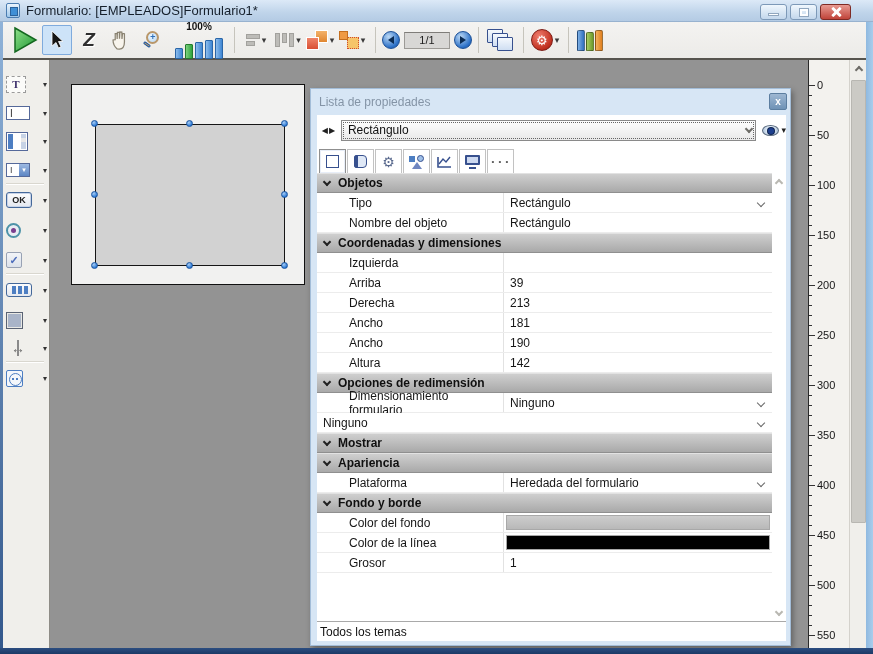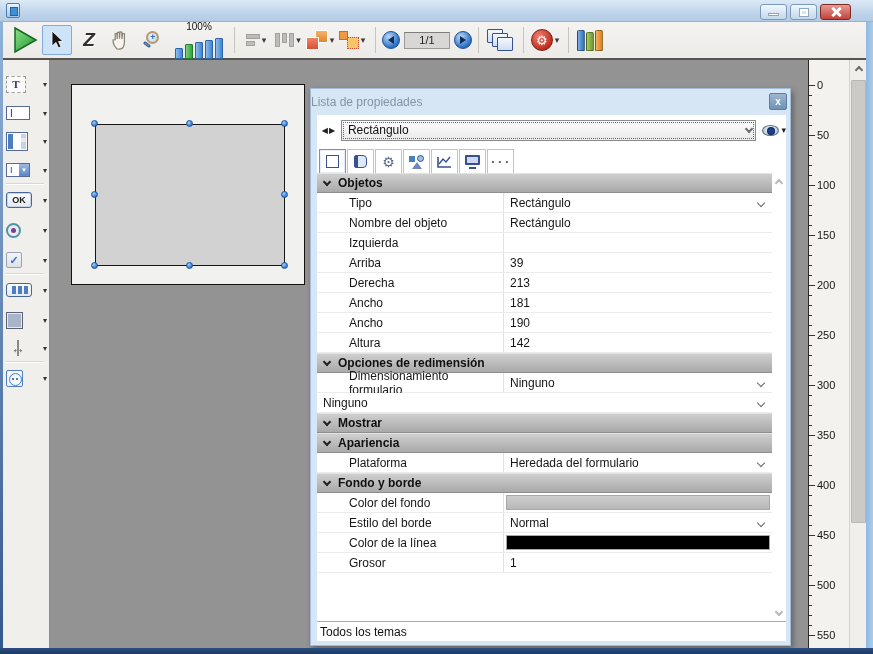--- a/index.html
+++ b/index.html
@@ -38,21 +38,21 @@
   .tbtn.active { background:#cde3f8; border:1px solid #7fabdd; border-radius:2px; }
   .tsep { width:1px; height:26px; background:#c6c4bc; margin:0 6px; }
   .tb-drop { font-size:9px; color:#3a3a3a; margin-left:2px; }
   .tb-z { font-size:19px; font-weight:bold; color:#2e2e2e; font-style:italic; text-shadow:1px 1px 0 #fff; }
   .magnifier { position:relative; width:22px; height:22px; }
   .magnifier .lens { position:absolute; left:4px; top:2px; width:13px; height:13px; border-radius:50%;
     border:2px solid #b9976a; background:radial-gradient(circle at 35% 30%,#eaf5ff,#b9d8f2); }
   .magnifier .handle { position:absolute; left:1px; top:14px; width:8px; height:3px; background:#c3a06c; transform:rotate(35deg); border-radius:2px; }
   .magnifier .plus { position:absolute; left:8px; top:3px; font-size:9px; color:#2f6fb8; font-weight:bold; }
   .zoomgrp { display:flex; flex-direction:column; align-items:center; margin:0 5px; }
-  .zoom-label { font-size:10px; color:#111; line-height:10px; margin-bottom:6px; }
+  .zoom-label { font-size:10px; color:#111; line-height:10px; margin-bottom:6px;font-weight:bold; }
   .zoombars { display:flex; align-items:flex-end; gap:2px; }
   .zb { width:8px; background:linear-gradient(90deg,#8cbcec,#3f86d2); border:1px solid #2a66a8; border-radius:1px; }
   .zb.g { background:linear-gradient(90deg,#7cd07e,#31a43e); border-color:#247c2e; }
   .ic-align { display:flex; flex-direction:column; gap:2px; }
   .ic-align i { display:block; width:14px; height:5px; background:#bdbcb8; border:1px solid #a2a19d; }
   .ic-align i:last-child { width:9px; }
   .ic-dist { display:flex; gap:2px; align-items:flex-start; }
   .ic-dist i { display:block; width:5px; height:14px; background:#bdbcb8; border:1px solid #a2a19d; }
   .ic-dist i:nth-child(2) { height:10px; }
   .ic-level { position:relative; width:22px; height:20px; }
@@ -122,21 +122,21 @@
   .tick-label { position:absolute; left:8px; font-size:11px; color:#161616; line-height:11px; }
   .vscroll { position:absolute; left:849px; top:60px; width:17px; height:588px; background:#f0efeb; border-left:1px solid #d4d2cc; }
   .vs-up { position:absolute; left:0; top:0; width:17px; height:17px; display:flex; align-items:center; justify-content:center; }
   .vs-thumb { position:absolute; left:1px; top:20px; width:15px; height:443px; background:#cbcac5; border:1px solid #b8b7b2; border-radius:1px; }
   .chev { display:inline-block; width:6px; height:6px; border-right:2px solid #6e6d68; border-bottom:2px solid #6e6d68; }
   .chev.up { transform:rotate(-135deg); margin-top:3px; }
   .chev.down { transform:rotate(45deg); }
 
   
   .panel { position:absolute; left:310px; top:88px; width:481px; height:558px; background:#d7e6f5; border:1px solid #a3bdd8; box-shadow:2px 3px 6px rgba(0,0,0,.35); }
-  .panel-title { position:absolute; left:0; top:0; width:100%; height:26px; display:flex; align-items:center; color:#8494a6; font-size:12px; }
+  .panel-title { position:absolute; left:0; top:0; width:100%; height:26px; display:flex; align-items:center; padding-left:8px; color:#8494a6; font-size:12px; }
   .panel-close { position:absolute; right:3px; top:4px; width:18px; height:17px; background:linear-gradient(#9db7d2,#6f92b6); border:1px solid #5c7ea0; border-radius:2px; color:#fff; font-size:10px; font-weight:bold; display:flex; align-items:center; justify-content:center; }
   .panel-content { position:absolute; left:6px; top:26px; width:469px; height:526px; background:#fff; }
 
   .nav-row { position:absolute; left:0; top:0; width:100%; height:30px; display:flex; align-items:center; }
   .obj-nav { width:24px; text-align:center; font-size:8px; color:#222; letter-spacing:1px; }
   .obj-select { position:relative; width:417px; height:21px; border:1px solid #8a8a8a; background:linear-gradient(#fefefe,#e9e9e9); display:flex; align-items:center; }
   .obj-select .inner { position:absolute; inset:1px; border:1px dotted #666; display:flex; align-items:center; padding-left:4px; font-size:12px; color:#111; }
   .obj-select .dd { position:absolute; right:3px; top:5px; }
   .eye-wrap { display:flex; align-items:center; margin-left:6px; }
   .eye { position:relative; width:17px; height:11px; border-radius:50%; background:radial-gradient(circle at 50% 45%,#e9f2fb 30%,#9fb6cf); border:1px solid #5a6a7e; }
@@ -178,20 +178,21 @@
 
   .tb-arrow-svg, .tb-hand-svg, .tb-play-svg { display:block; }
 </style>
 </head>
 <body>
 
 <div id="window">
 
   <div class="titlebar">
     <span class="app-icon"></span>
+    <span class="title-text">Formulario: [EMPLEADOS]Formulario1*</span>
     <span class="winbtns">
       <span class="wbtn">
           <i class="glyph-min"></i>
         </span>
       <span class="wbtn">
           <i class="glyph-restore"></i>
         </span>
       <span class="wbtn close">
           <i class="glyph-x">
             <i></i>
@@ -516,20 +517,24 @@
                 <span>Rectángulo</span>
                 <i class="chev down"></i>
               </span>
             </div>
             <div class="prow">
               <span class="plabel">Nombre del objeto</span>
               <span class="pvalue">
                 <span>Rectángulo</span>
               </span>
             </div>
+            <div class="srow">
+              <i class="schev"></i>
+              <span>Coordenadas y dimensiones</span>
+            </div>
             <div class="prow">
               <span class="plabel">Izquierda</span>
             </div>
             <div class="prow">
               <span class="plabel">Arriba</span>
               <span class="pvalue">
                 <span>39</span>
               </span>
             </div>
             <div class="prow">
@@ -589,27 +594,20 @@
               </span>
             </div>
             <div class="srow">
               <i class="schev"></i>
               <span>Fondo y borde</span>
             </div>
             <div class="prow">
               <span class="plabel">Color del fondo</span>
               <span class="pvalue">
                 <i class="swatch" style="background: linear-gradient(rgb(205, 205, 205), rgb(184, 184, 184)) rgb(194, 194, 194);"></i>
-              </span>
-            </div>
-            <div class="prow">
-              <span class="plabel">Estilo del borde</span>
-              <span class="pvalue">
-                <span>Normal</span>
-                <i class="chev down"></i>
               </span>
             </div>
             <div class="prow">
               <span class="plabel">Color de la línea</span>
               <span class="pvalue">
                 <i class="swatch" style="background: rgb(0, 0, 0);"></i>
               </span>
             </div>
             <div class="prow">
               <span class="plabel">Grosor</span>

